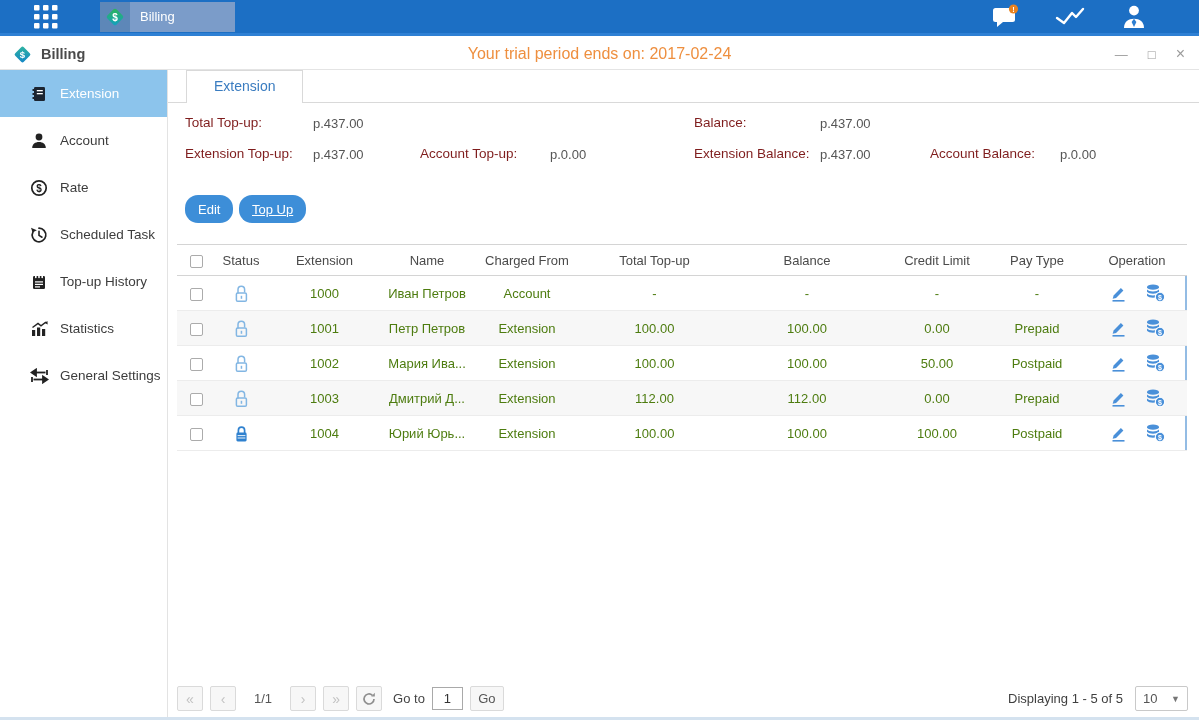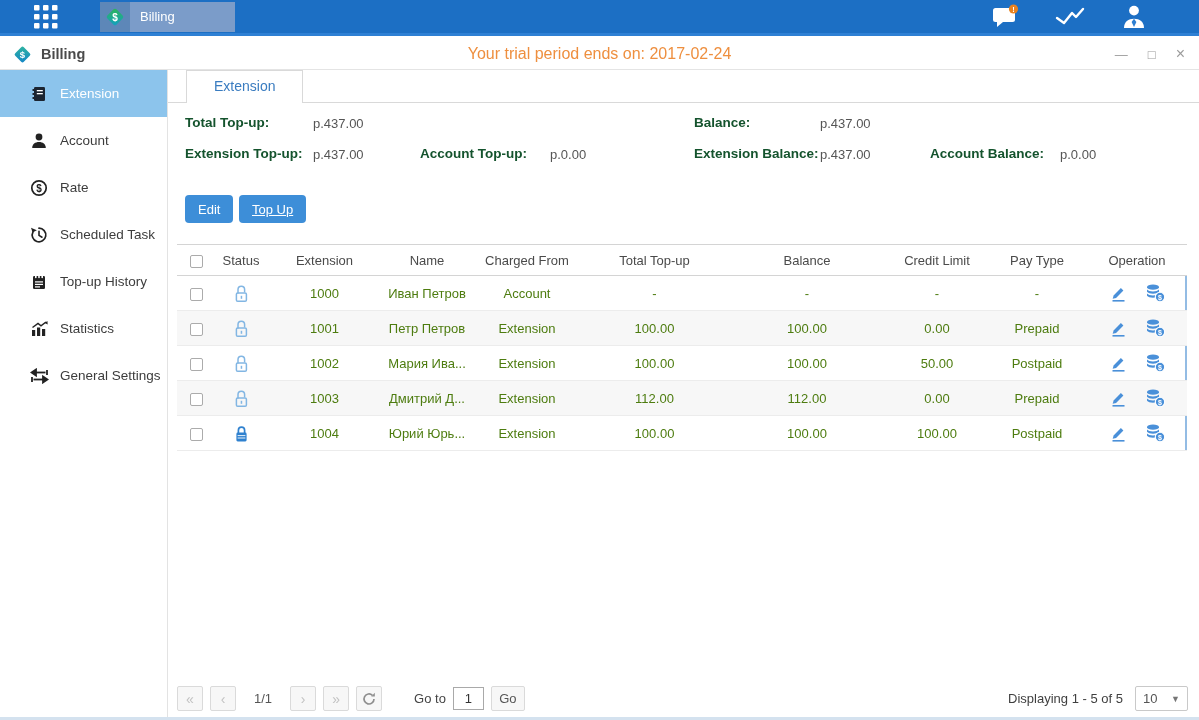--- a/index.html
+++ b/index.html
@@ -36,25 +36,25 @@
   .s-icon{display:flex;width:20px;justify-content:center;}
 
   
   #content{position:absolute;left:168px;top:70px;right:0;bottom:0;background:#fff;}
   #tabstrip{height:33px;border-bottom:1px solid #d9d9d9;position:relative;}
   #tab-extension{position:absolute;left:18px;top:0;height:33px;line-height:31px;padding:0 27px;
                  background:#fff;border:1px solid #d9d9d9;border-bottom:none;color:#3a7cc0;
                  font-size:14px;cursor:pointer;z-index:2;}
 
   #summary{position:relative;height:80px;}
-  .sum-label{position:absolute;font-weight:bold;color:#14532d;font-size:13.5px;}
+  .sum-label{position:absolute;font-weight:normal;color:#7f1d1d;font-size:13.5px;}
   .sum-value{position:absolute;color:#555;font-size:13px;padding-top:1px;}
 
   .btn{position:absolute;top:125px;height:28px;background:#3d8ed8;color:#fff;font-size:13px;
-       border:none;border-radius:4px;padding:0 13px;cursor:pointer;
+       border:none;border-radius:13px;padding:0 13px;cursor:pointer;
        font-family:"Liberation Sans","DejaVu Sans",sans-serif;}
   #btn-edit{left:17px;}
   #btn-topup{left:71px;text-decoration:underline;}
 
   #table-wrap{position:absolute;left:9px;top:174px;width:1010px;border-right:2px solid #93bce4;}
   table{width:100%;border-collapse:collapse;table-layout:fixed;}
   thead th{height:31px;font-weight:normal;color:#4a4a4a;font-size:13px;text-align:center;
            border-top:1px solid #d4d4d4;border-bottom:1px solid #d4d4d4;background:#fff;}
   tbody td{height:35px;border-bottom:1px solid #ececec;text-align:center;color:#4d7c0f;font-size:13px;
            white-space:nowrap;overflow:hidden;}
@@ -64,21 +64,21 @@
   .lock{display:inline-flex;vertical-align:middle;}
   .op-btn{display:inline-flex;vertical-align:middle;margin:0 9px;cursor:pointer;}
 
   
   #pagebar{position:absolute;left:9px;right:11px;bottom:8px;height:27px;display:flex;
            align-items:center;justify-content:space-between;}
   .pg-left{display:flex;align-items:center;gap:7px;}
   .pg-btn{width:26px;height:25px;background:#f7f7f7;border:1px solid #dadada;border-radius:2px;
           color:#c2c2c2;display:flex;align-items:center;justify-content:center;font-size:14px;cursor:pointer;}
   .page-ind{color:#555;margin:0 11px;}
-  .goto-label{margin-left:25px;color:#444;}
+  .goto-label{margin-left:4px;color:#444;}
   #goto-input{width:31px;height:23px;border:1px solid #a9a9a9;text-align:center;font-size:13px;color:#333;
               font-family:"Liberation Sans","DejaVu Sans",sans-serif;}
   .pg-right{display:flex;align-items:center;gap:12px;color:#3f3f3f;}
   #size-dd{width:53px;height:25px;border:1px solid #c9c9c9;border-radius:2px;display:flex;
            align-items:center;justify-content:space-between;padding:9px 7px;color:#555;cursor:pointer;background:#fff;}
   .dd-arrow{font-size:9px;color:#767676;}
 
   #frame-bottom{position:absolute;left:0;right:0;bottom:0;height:3px;background:#d4e2ef;}
 </style>
 </head>

